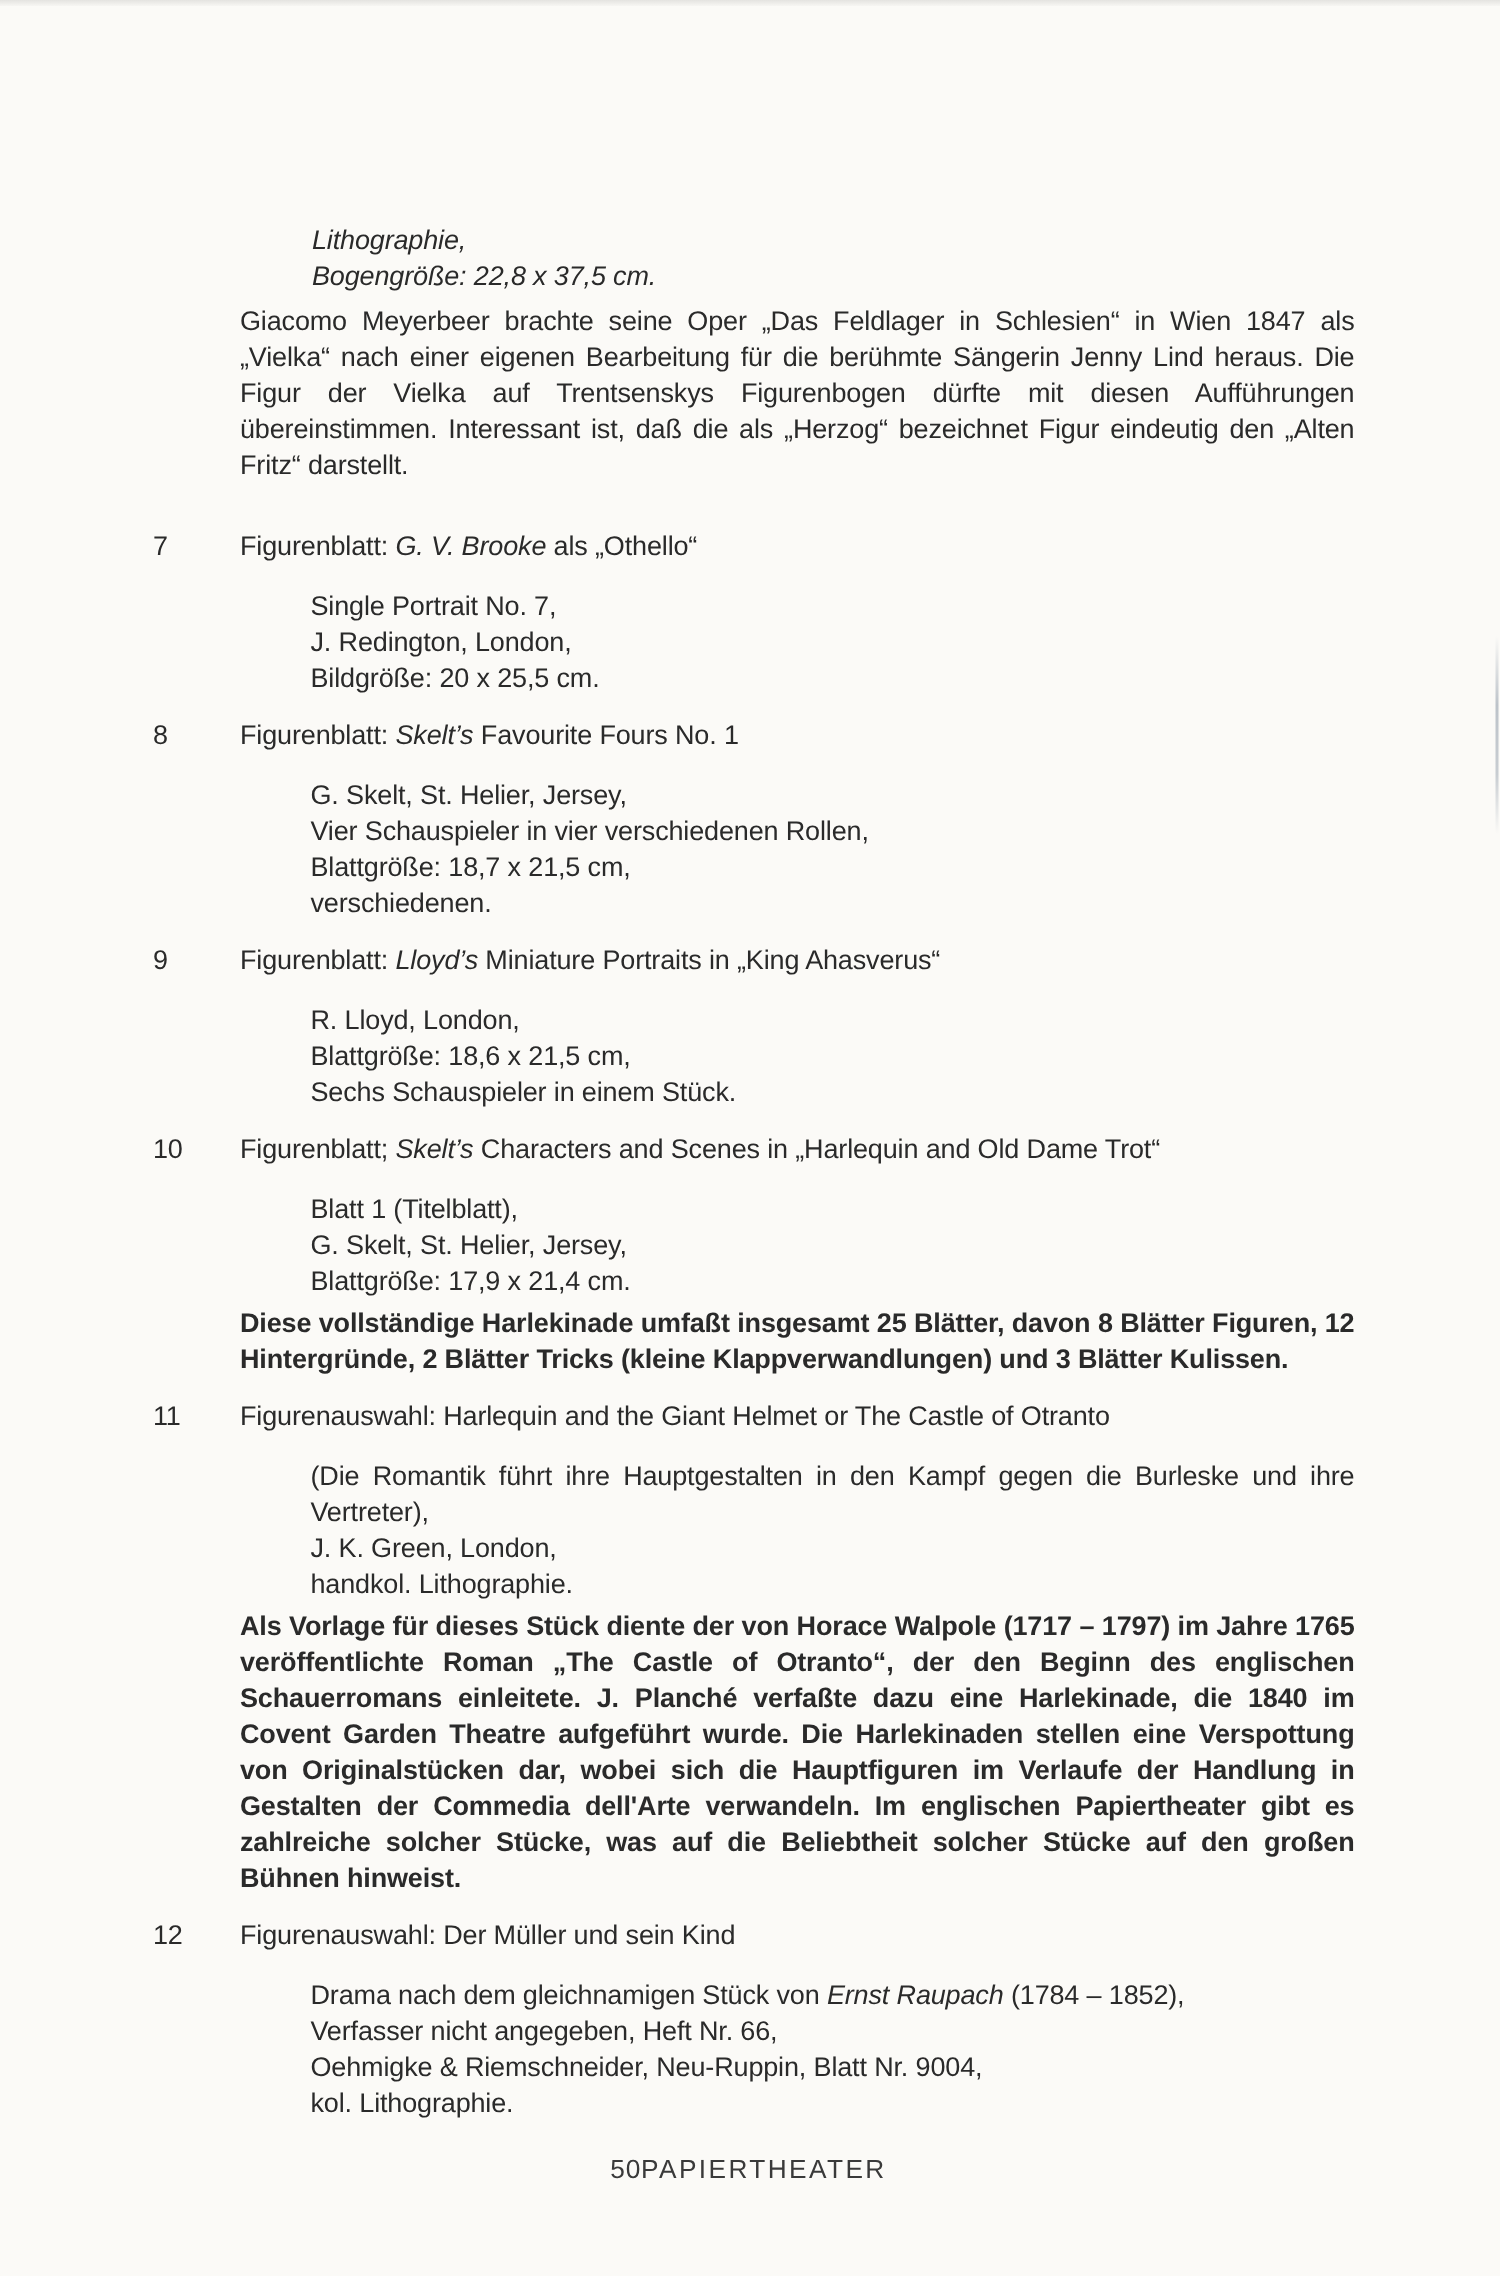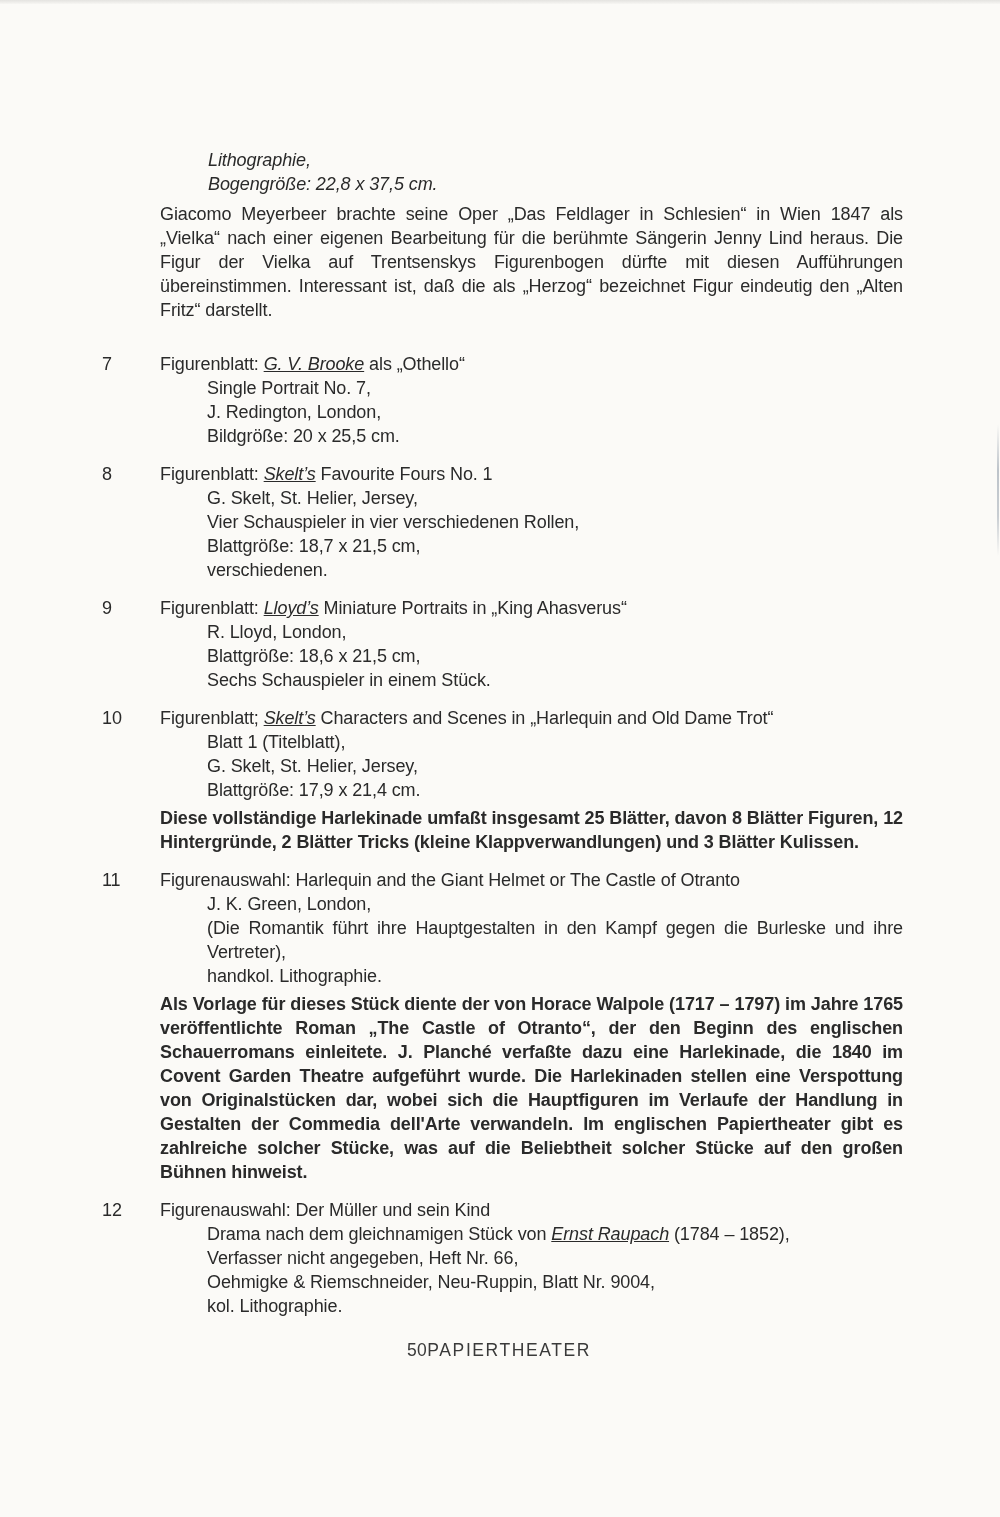--- a/index.html
+++ b/index.html
@@ -80,28 +80,28 @@
   .entry {
     display: flex;
     margin-bottom: 14px;
   }
   .num {
     flex: 0 0 65px;
     width: 65px;
     padding-left: 7px;
   }
   .body { flex: 1; min-width: 0; }
-  .details { margin-left: 47px; }
+  .details { margin-left: 47px; margin-top: 16px; }
   .dline { text-align: justify; }
   .note {
     margin: 4px 0 0;
     text-align: justify;
     font-weight: bold;
   }
-  .it { font-style: italic; text-decoration: underline; }
+  .it { font-style: italic; }
 
   .footer {
     margin-top: 20px;
     display: flex;
     justify-content: center;
     align-items: baseline;
     font-size: 17.5px;
     color: #3a3a3a;
   }
   .footer .page-num { letter-spacing: 0.5px; }
@@ -168,22 +168,22 @@
             <div class="dline"><span>Blattgröße: 17,9 x 21,4 cm.</span></div>
           </div>
           <p class="note">Diese vollständige Harlekinade umfaßt insgesamt 25 Blätter, davon 8 Blätter Figuren, 12 Hintergründe, 2 Blätter Tricks (kleine Klappverwandlungen) und 3 Blätter Kulissen.</p>
         </div>
       </div>
       <div class="entry">
         <div class="num">11</div>
         <div class="body">
           <div class="title"><span>Figurenauswahl: Harlequin and the Giant Helmet or The Castle of Otranto</span></div>
           <div class="details">
+            <div class="dline"><span>(Die Romantik führt ihre Hauptgestalten in den Kampf gegen die Burleske und ihre Vertreter),</span></div>
             <div class="dline"><span>J. K. Green, London,</span></div>
-            <div class="dline"><span>(Die Romantik führt ihre Hauptgestalten in den Kampf gegen die Burleske und ihre Vertreter),</span></div>
             <div class="dline"><span>handkol. Lithographie.</span></div>
           </div>
           <p class="note">Als Vorlage für dieses Stück diente der von Horace Walpole (1717 – 1797) im Jahre 1765 veröffentlichte Roman „The Castle of Otranto“, der den Beginn des englischen Schauerromans einleitete. J. Planché verfaßte dazu eine Harlekinade, die 1840 im Covent Garden Theatre aufgeführt wurde. Die Harlekinaden stellen eine Verspottung von Originalstücken dar, wobei sich die Hauptfiguren im Verlaufe der Handlung in Gestalten der Commedia dell'Arte verwandeln. Im englischen Papiertheater gibt es zahlreiche solcher Stücke, was auf die Beliebtheit solcher Stücke auf den großen Bühnen hinweist.</p>
         </div>
       </div>
       <div class="entry">
         <div class="num">12</div>
         <div class="body">
           <div class="title"><span>Figurenauswahl: Der Müller und sein Kind</span></div>
           <div class="details">

